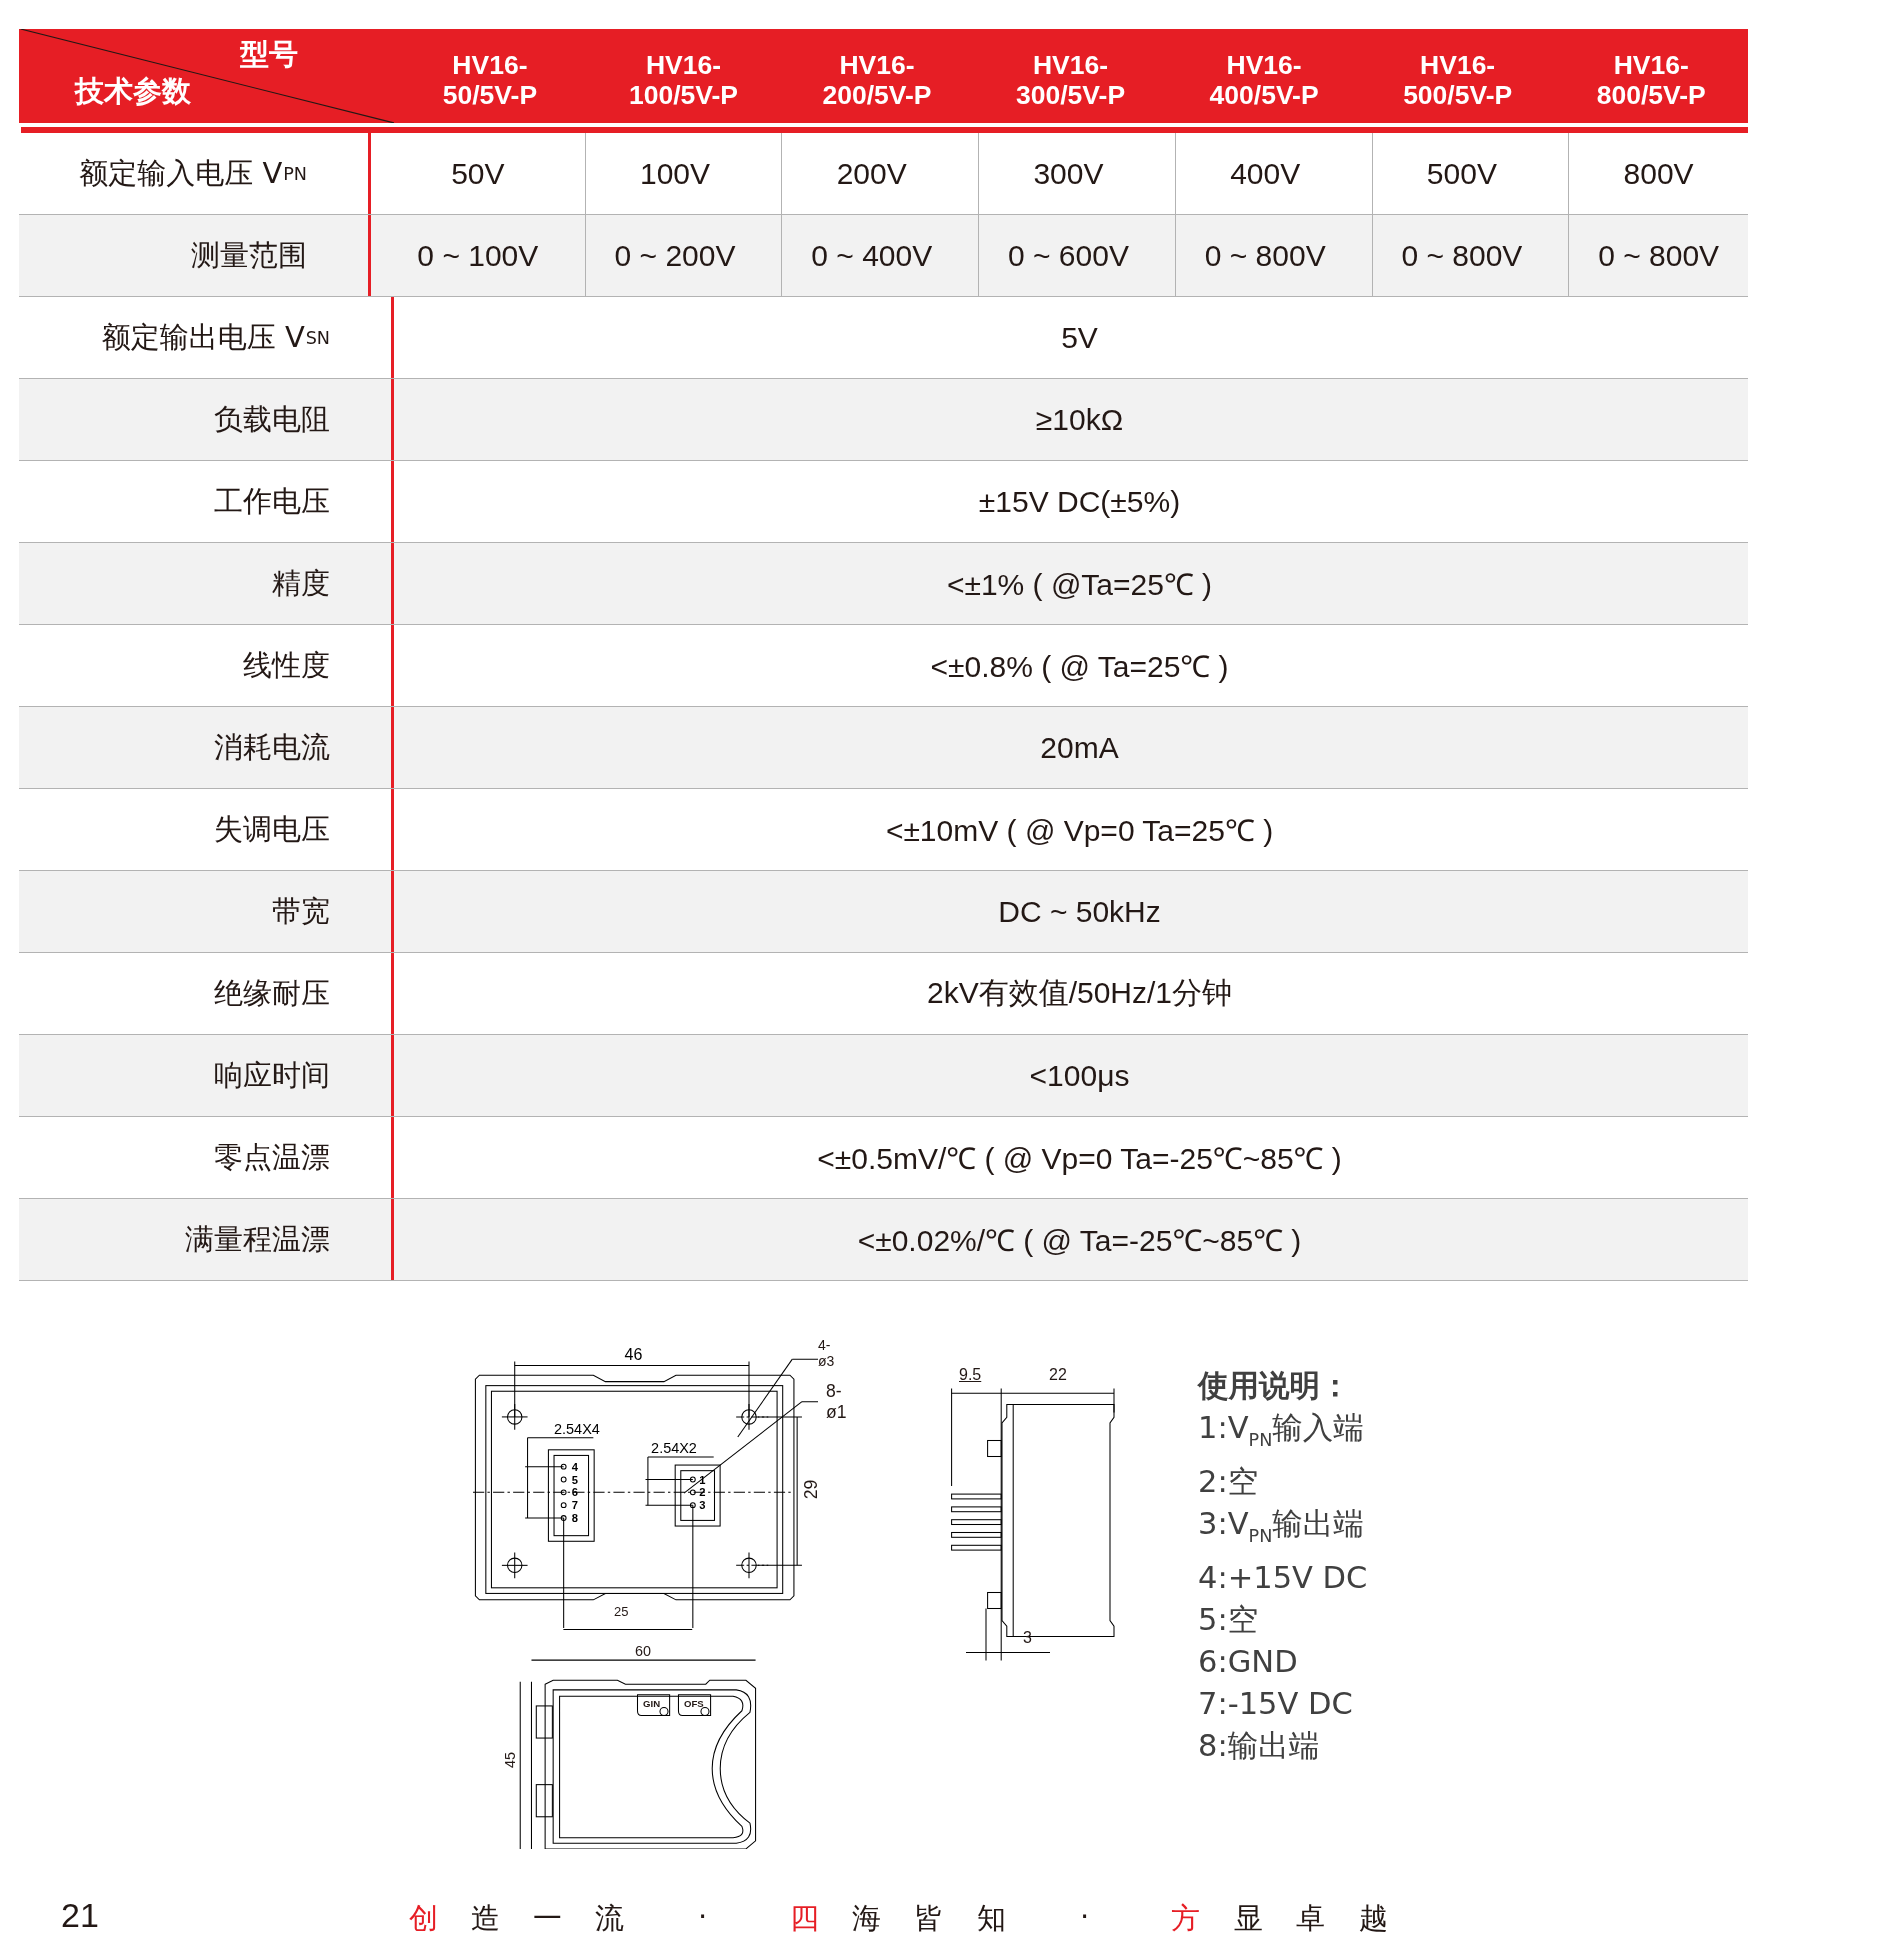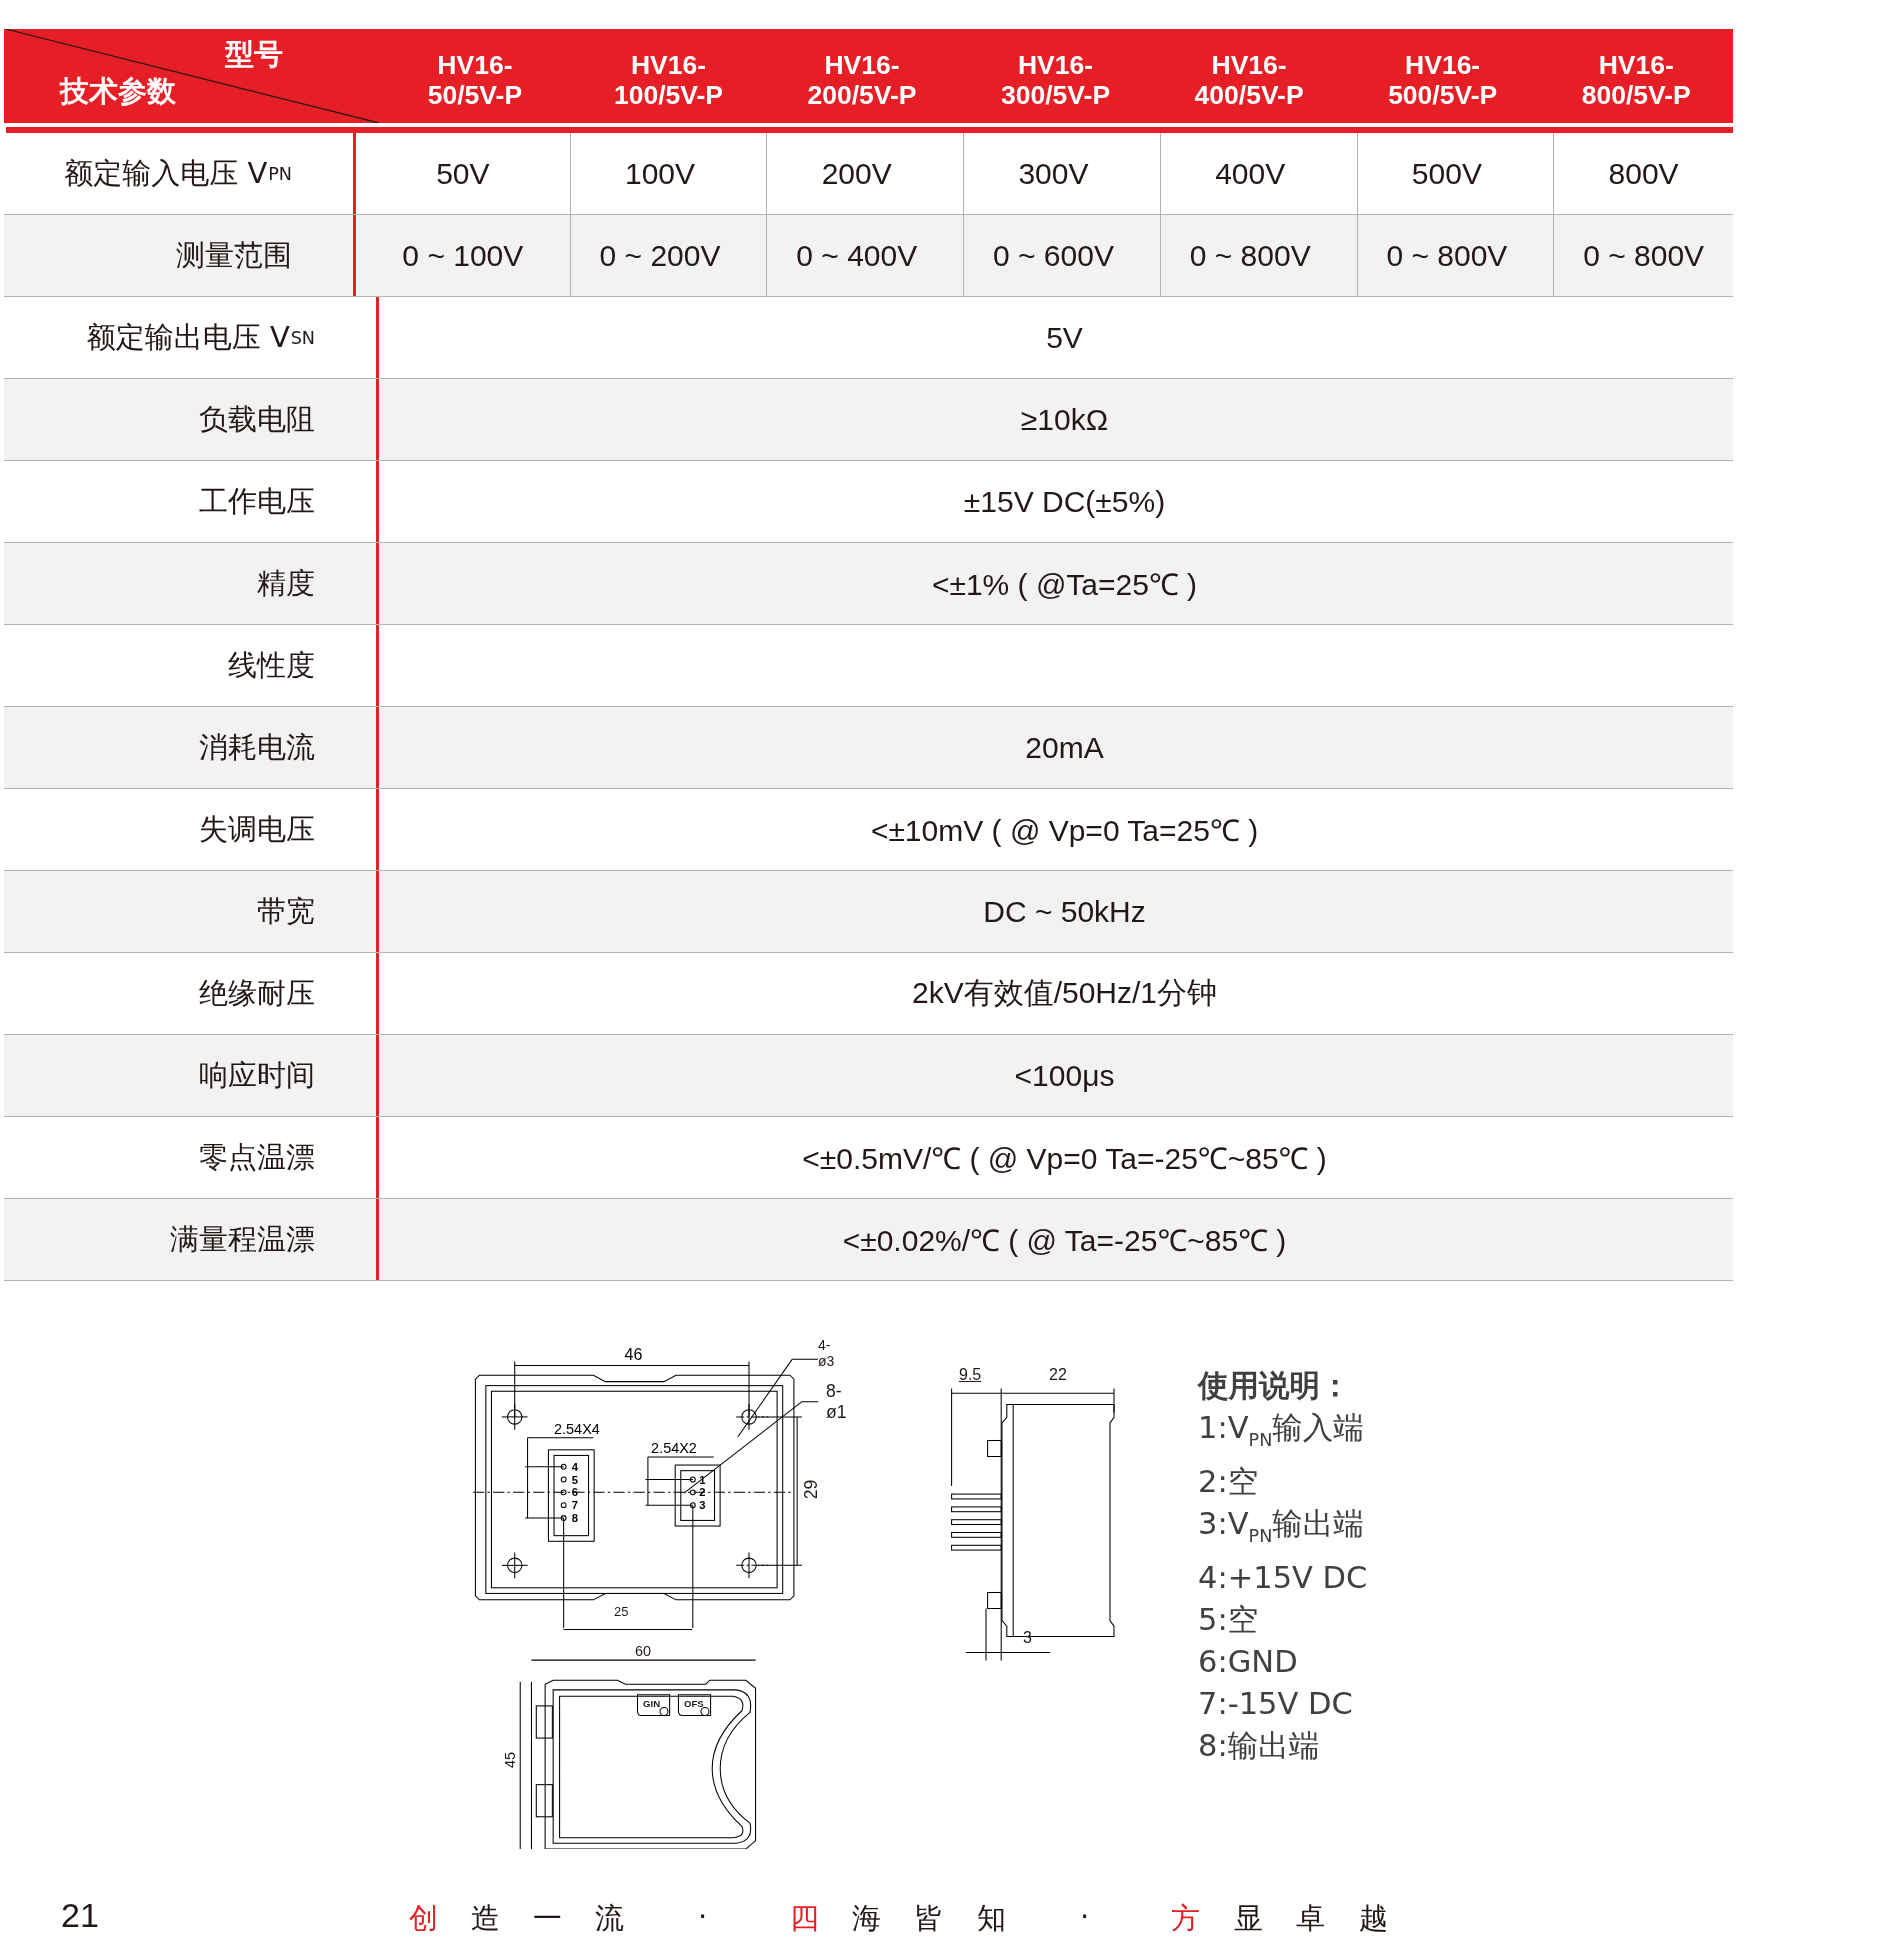--- a/index.html
+++ b/index.html
@@ -1,20 +1,20 @@
 <!DOCTYPE html>
 <html style="font-size:13px"><head>
   <meta charset="utf-8">
   <style>
     * { box-sizing: border-box; margin: 0; padding: 0; }
     html, body { width: 1898px; height: 1939px; background: #ffffff; overflow: hidden; }
     body { position: relative; font-family: "DejaVu Sans", "Liberation Sans", sans-serif; color: #231815; }
 
     
-    .spec-table { position: absolute; left: 4px; top: 29px; width: 1729px; text-align: center; }
+    .spec-table { position: absolute; left: 19px; top: 29px; width: 1729px; text-align: center; }
     .thead { position: relative; height: 94px; background: #e61e25; color: #fff; display: flex; }
     .thead .corner { position: relative; width: 375px; height: 94px; }
     .thead .corner svg { position: absolute; left: 0; top: 0; }
     .thead .corner .model-lbl { position: absolute; left: 221px; top: 6.4px; font-size: 29px; font-weight: bold; }
     .thead .corner .param-lbl { position: absolute; left: 56px; top: 43px; font-size: 29px; font-weight: bold; }
     .thead .hcol { width: 194px; display: flex; flex-direction: column; align-items: center; justify-content: center; font-family: "Liberation Sans", sans-serif; font-weight: bold; font-size: 26.5px; line-height: 30.5px; padding-top: 8px; }
     .red-rule { height: 6.4px; margin-top: 4px; background: #e61e25; margin-left: 1.6px; }
 
     .row { position: relative; display: flex; height: 82px; border-bottom: 1.6px solid #b3b3b3; gap: 17px; }
     .row.alt { background: #f2f2f2; }
@@ -121,20 +121,21 @@
   <div class="row">
     <div class="label">工作电压</div>
     <div class="span">±15V DC(±5%)</div>
   </div>
   <div class="row alt">
     <div class="label">精度</div>
     <div class="span">&lt;±1% ( @Ta=25℃ )</div>
   </div>
   <div class="row">
     <div class="label">线性度</div>
+    <div class="span">&lt;±0.8% ( @ Ta=25℃ )</div>
   </div>
   <div class="row alt">
     <div class="label">消耗电流</div>
     <div class="span">20mA</div>
   </div>
   <div class="row">
     <div class="label">失调电压</div>
     <div class="span">&lt;±10mV ( @ Vp=0 Ta=25℃ )</div>
   </div>
   <div class="row alt">

